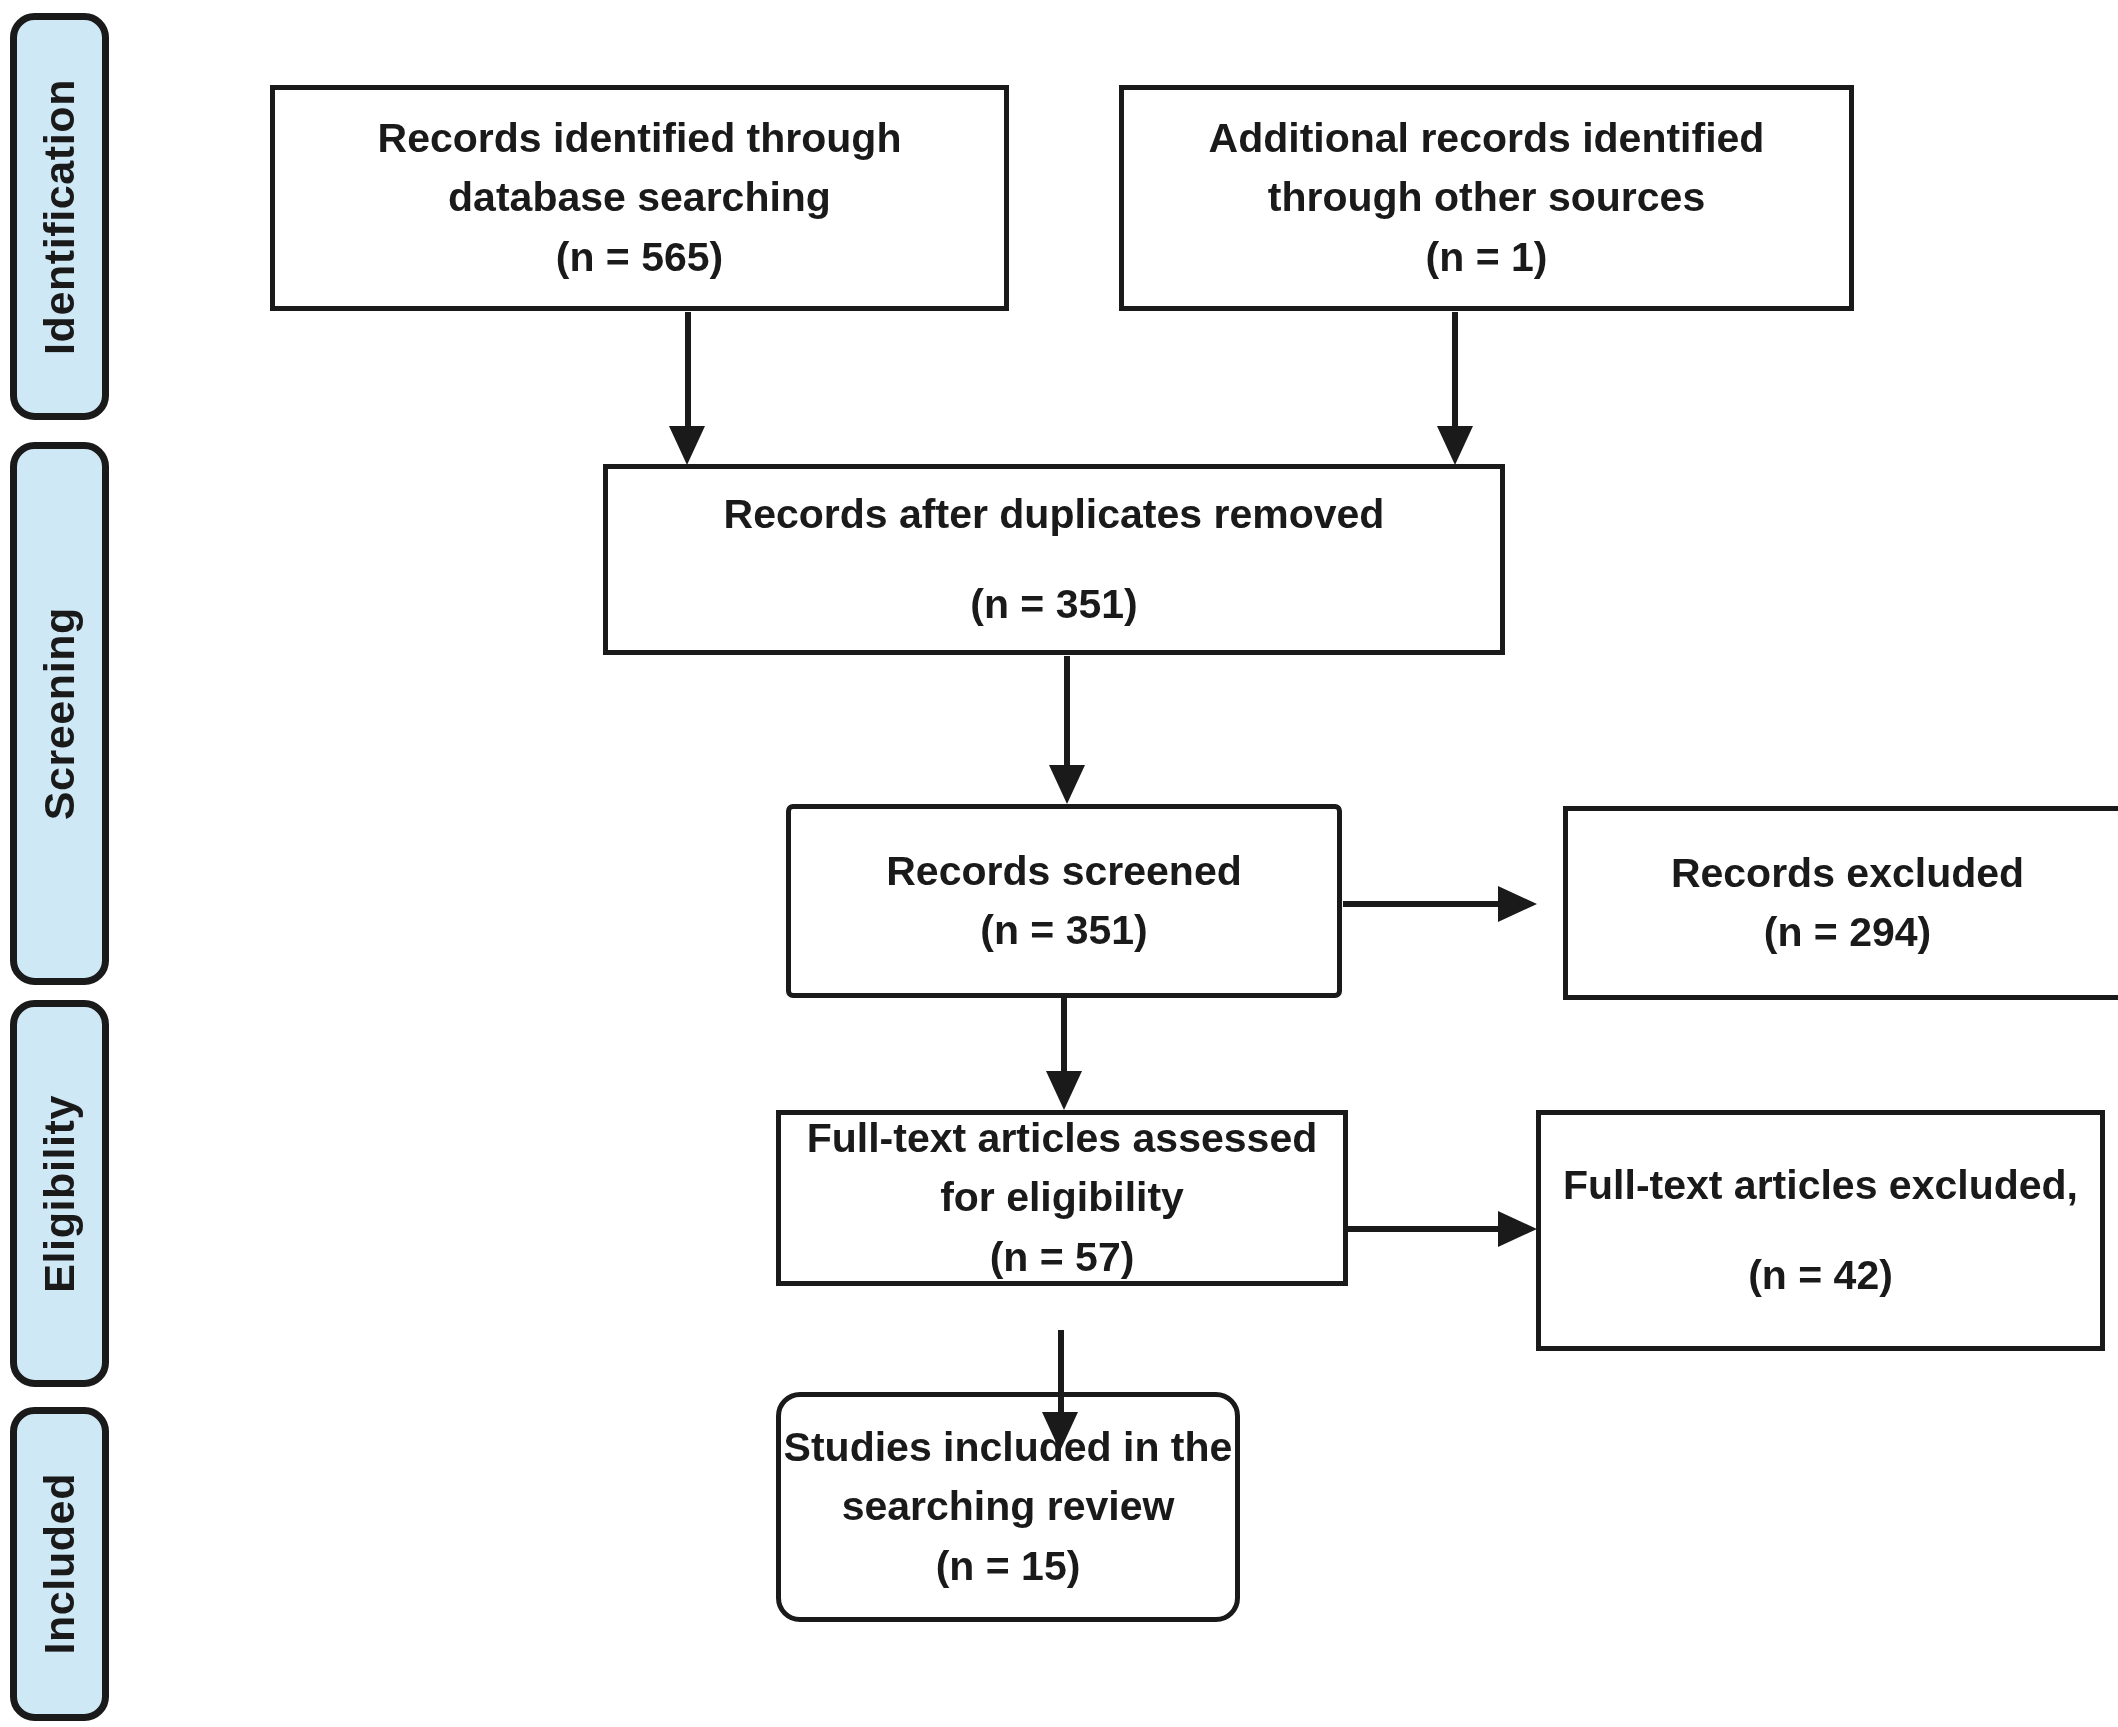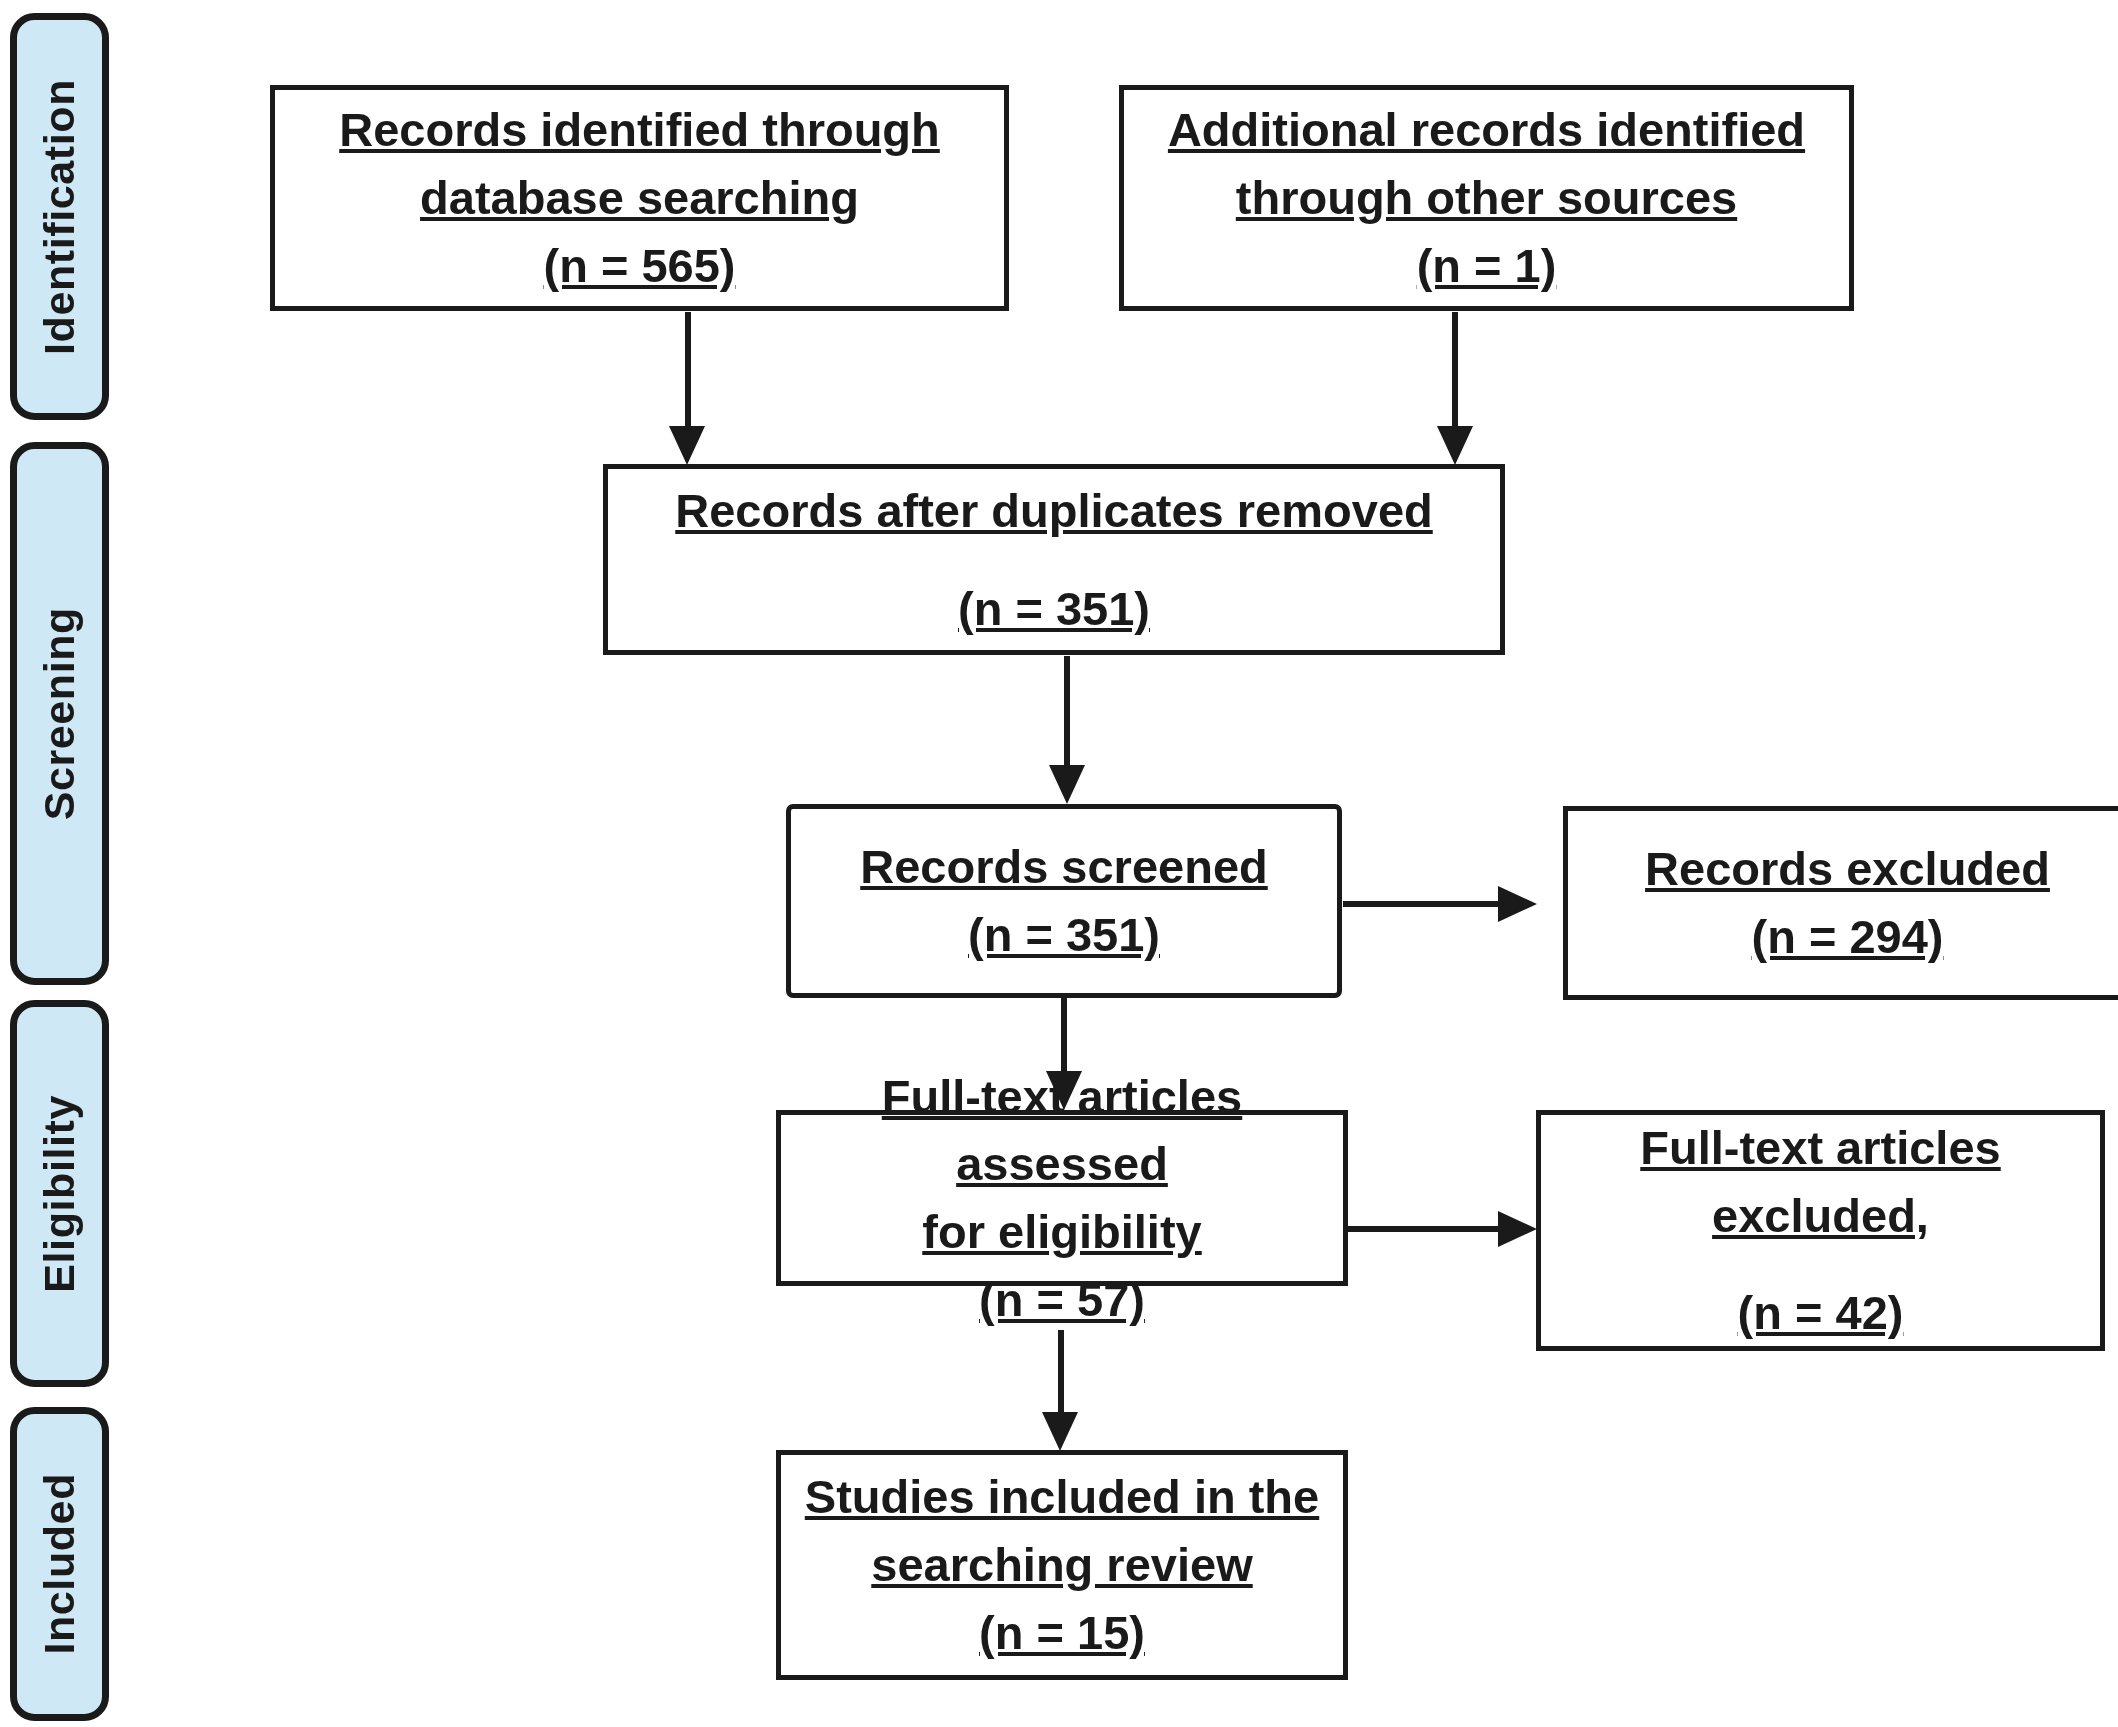--- a/index.html
+++ b/index.html
@@ -45,32 +45,31 @@
     position: absolute;
     box-sizing: border-box;
     background: var(--box-fill, #ffffff);
     border: 5.8px solid var(--line, #1a1a1a);
     display: flex;
     flex-direction: column;
     align-items: center;
     justify-content: center;
     text-align: center;
     font-weight: 700;
-    font-size: 47px;
+    font-size: 41px;
     line-height: 1.44;
-    text-decoration: underline;
   }
   #bx1 { left: 270px;  top: 85px;  width: 739px; height: 226px; }
   #bx2 { left: 1119px; top: 85px;  width: 735px; height: 226px; }
   #bx3 { left: 603px;  top: 464px;  width: 902px; height: 191px; gap: 30px; }
   #bx4 { left: 786px; top: 804px; width: 556px;  height: 194px; border-radius: 7px; }
   #bx5 { left: 1563px; top: 806px; width: 569px;  height: 194px; }
   #bx6 { left: 776px; top: 1110px; width: 572px;  height: 176px; }
   #bx7 { left: 1536px; top: 1110px; width: 569px;  height: 241px; gap: 30px; }
-  #bx8 { left: 776px; top: 1450px; width: 572px;  height: 230px; }
+  #bx8 { left: 776px; top: 1392px; width: 464px;  height: 230px; border-radius: 24px; }
 
   
   .shaft-v { position: absolute; width: 5.8px;  background: var(--line, #1a1a1a); }
   .shaft-h { position: absolute; height: 5.8px; background: var(--line, #1a1a1a); }
   .head-down {
     position: absolute; width: 0; height: 0;
     border-left: 18px solid transparent;
     border-right: 18px solid transparent;
     border-top: 39px solid var(--line, #1a1a1a);
   }

